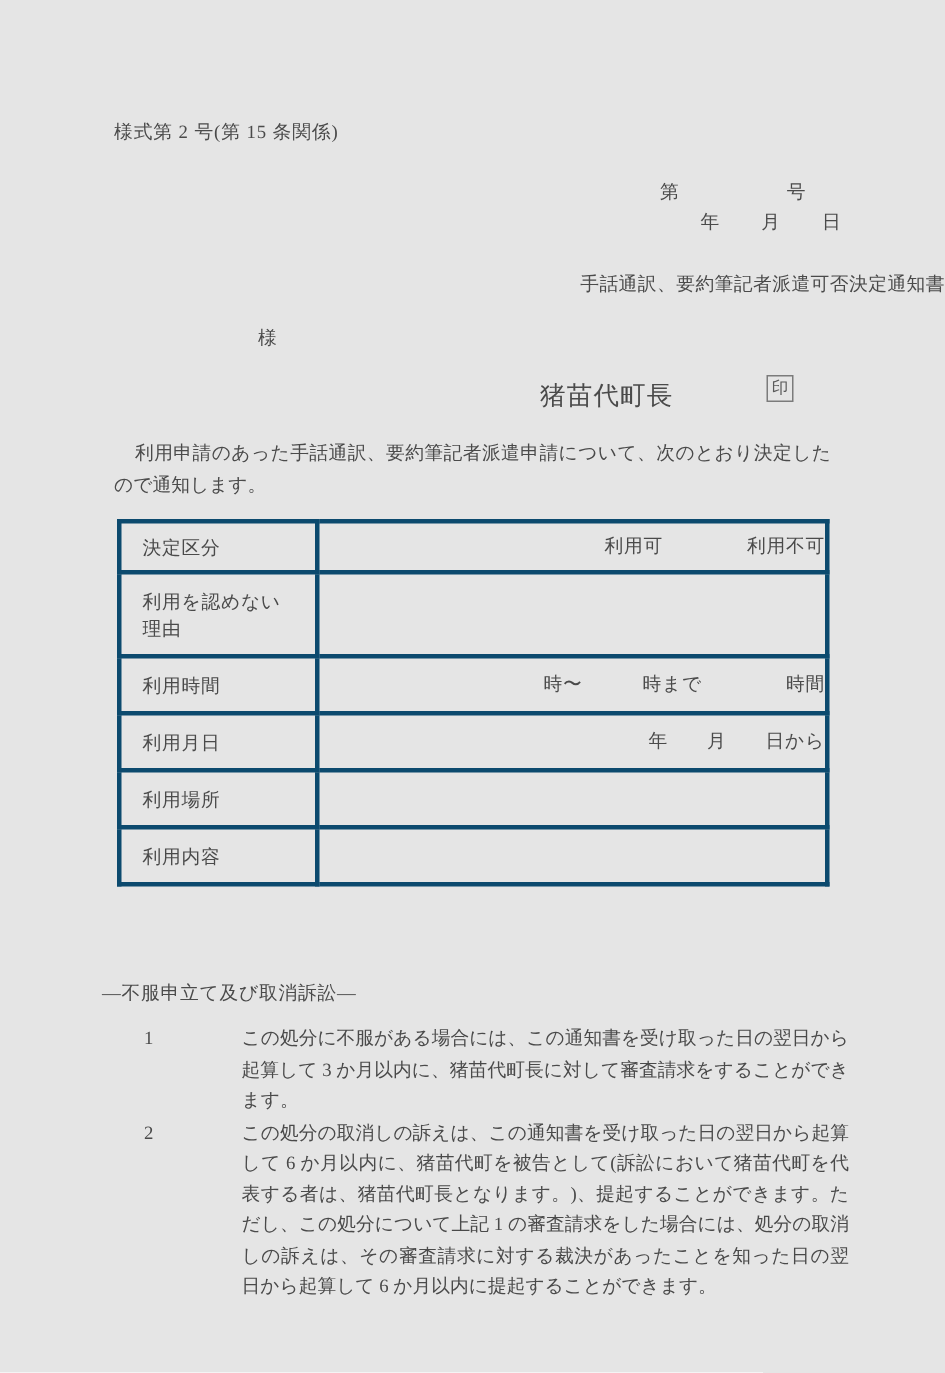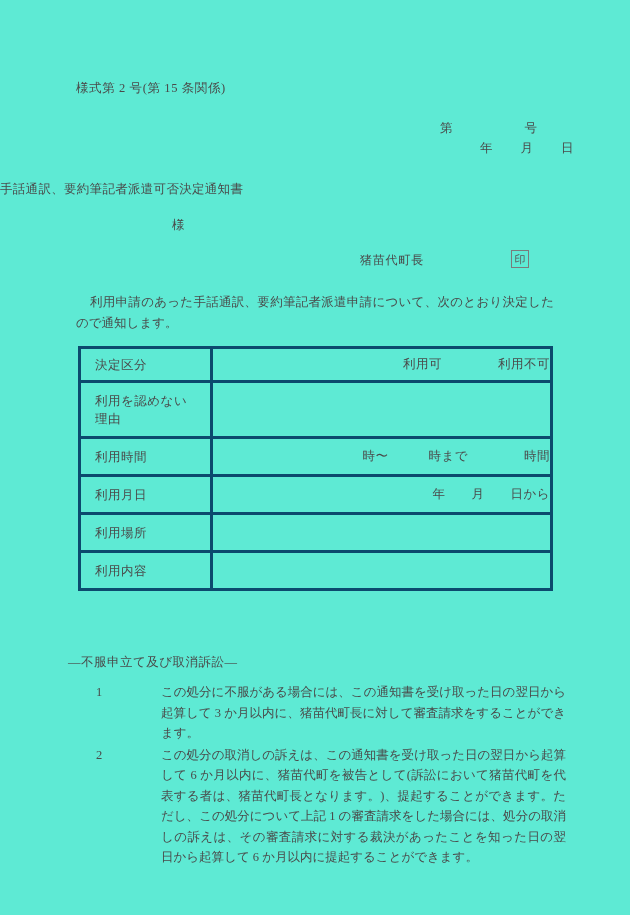--- a/index.html
+++ b/index.html
@@ -4,21 +4,21 @@
 <style>
   html, body {
     margin: 0;
     padding: 0;
     background: #ffffff;
   }
   .page {
     position: relative;
     width: 630px;
     height: 915px;
-    background: #5eead4;
+    background: #e5e5e5;
     font-family: "Liberation Serif", "DejaVu Serif", serif;
     color: #4a4a4a;
     overflow: hidden;
   }
 
   
   .form-no {
     position: absolute;
     left: 76px;
     top: 80px;
@@ -31,49 +31,49 @@
     position: absolute;
     left: 440px;
     top: 120px;
     font-size: 12.5px;
     white-space: nowrap;
   }
   .doc-number .gap { display: inline-block; width: 72px; }
 
   .doc-date {
     position: absolute;
-    left: 480px;
+    left: 467px;
     top: 140px;
     font-size: 12.5px;
     white-space: nowrap;
   }
   .doc-date .gap { display: inline-block; width: 28px; }
 
   .doc-title {
     position: absolute;
     left: 0;
     top: 181px;
     width: 630px;
-    text-align: left;
+    text-align: right;
     font-size: 12.5px;
     letter-spacing: 0.3px;
   }
 
   .addressee {
     position: absolute;
     left: 172px;
     top: 217px;
     font-size: 12.5px;
   }
 
   .issuer {
     position: absolute;
     left: 360px;
     top: 252px;
-    font-size: 12px;
+    font-size: 17px;
     letter-spacing: 0.8px;
     white-space: nowrap;
   }
 
   .seal-box {
     position: absolute;
     left: 511px;
     top: 250px;
     width: 16px;
     height: 16px;

